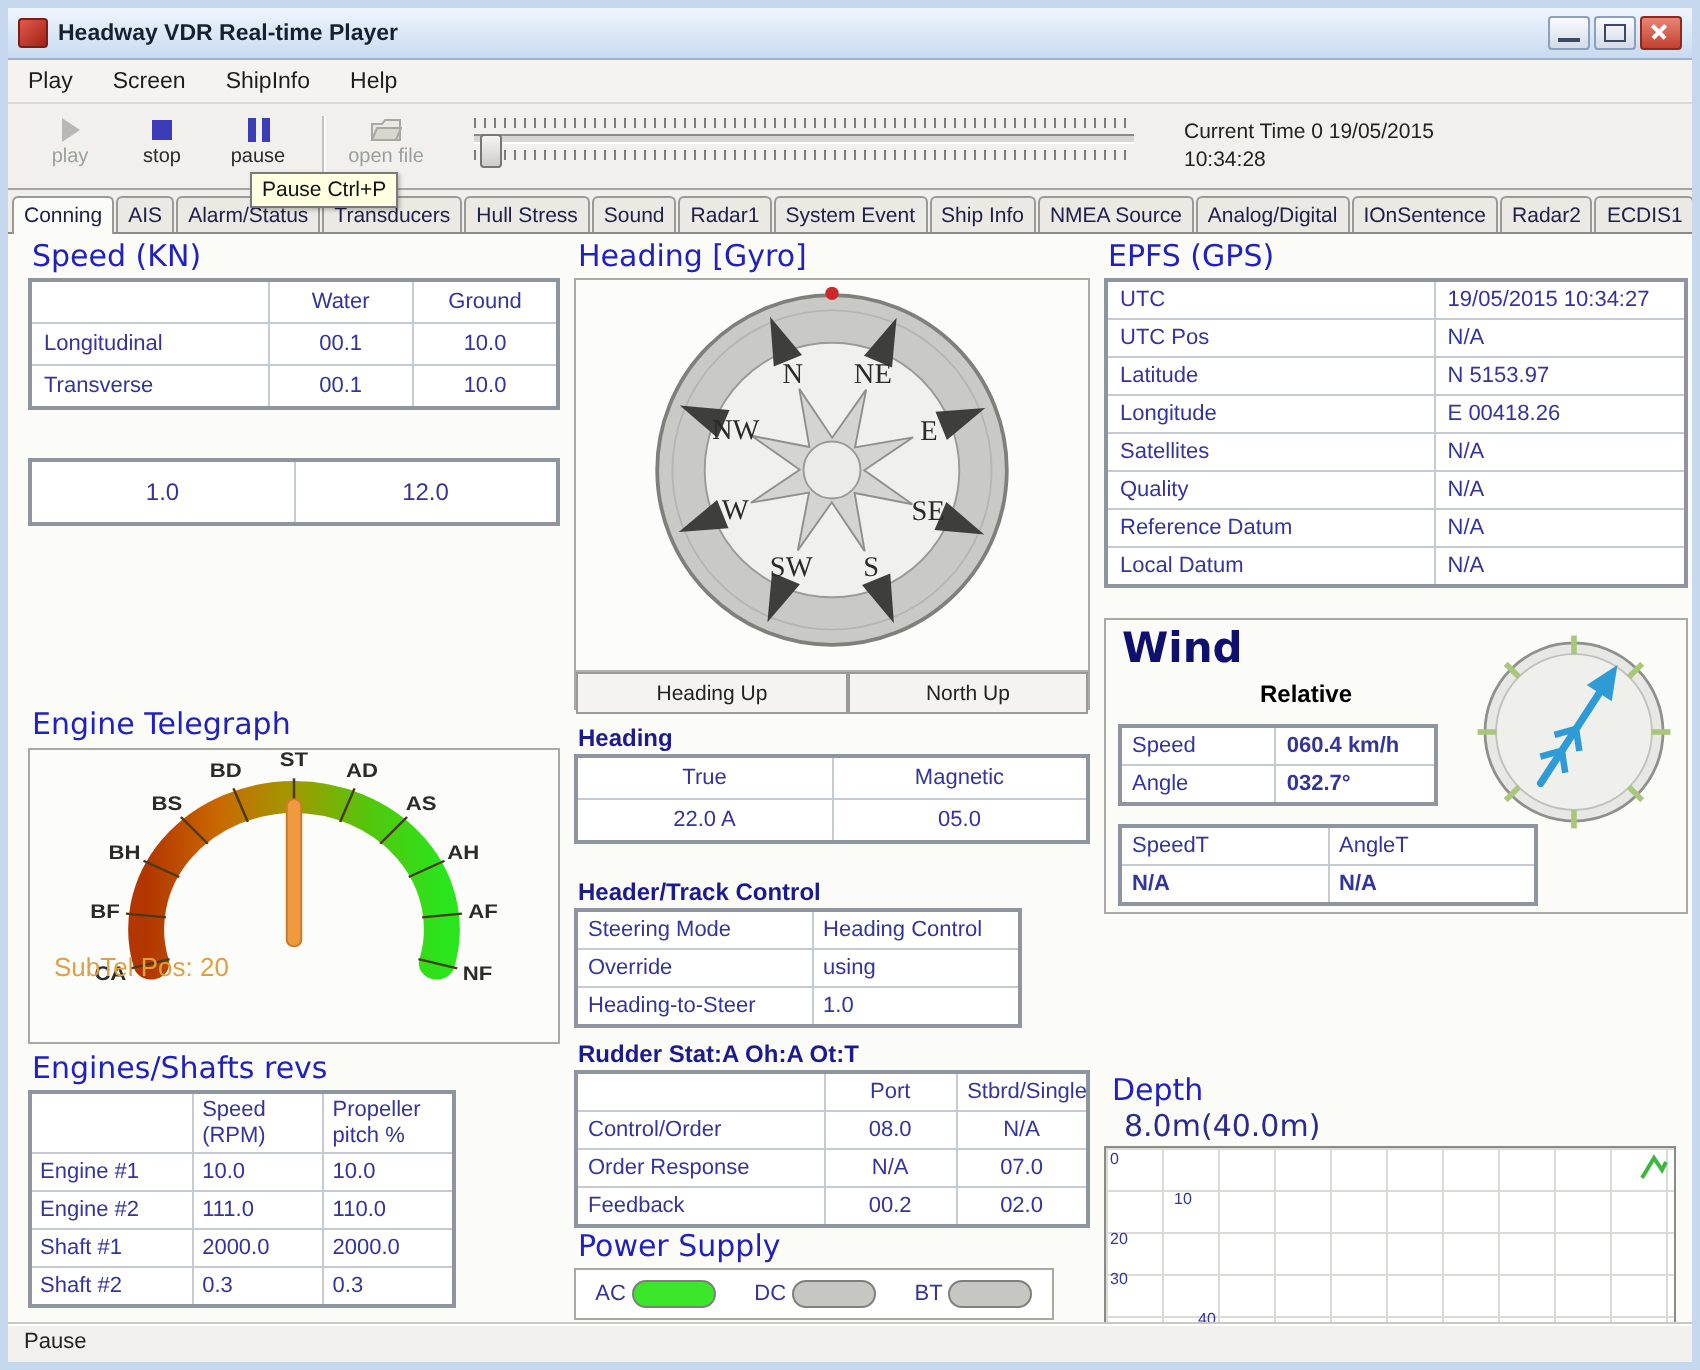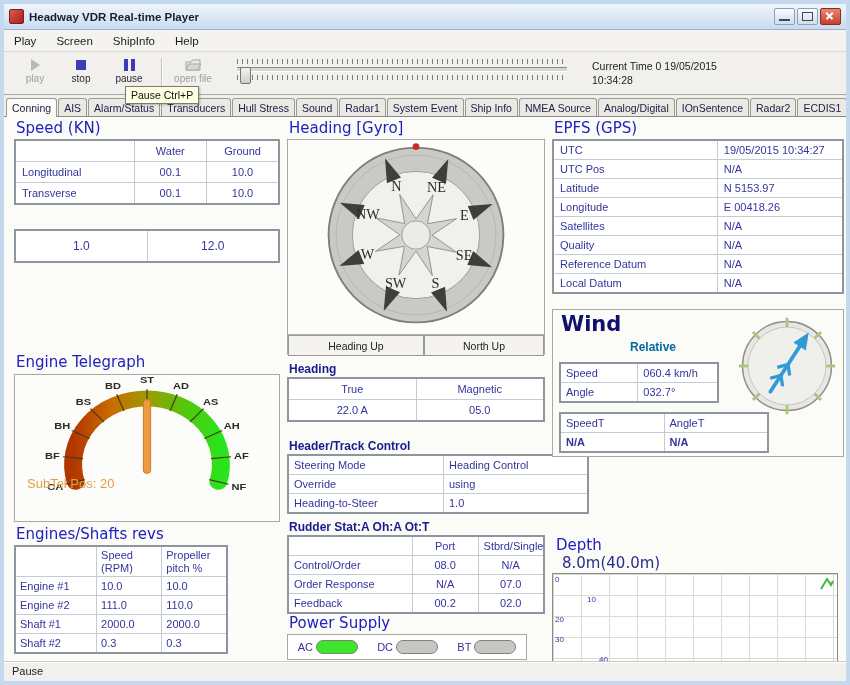--- a/index.html
+++ b/index.html
@@ -71,40 +71,40 @@
   #track-table td{padding:3px 5px;}
   #track-table td:first-child{width:48%;}
   #rudder-table td,#rudder-table th{padding:3px 5px;}
   #rudder-table td:first-child,#rudder-table th:first-child{width:44%;}
   #rudder-table td:nth-child(n+2),#rudder-table th:nth-child(n+2){text-align:center;}
   #epfs-table td{padding:3px 6px;}
   #epfs-table td:first-child{width:52%;}
   #epfs-table tr:nth-child(-n+4){font-weight:bold;}
   #wind-sa td{padding:3px 5px;margin-left:12px;}
   #wind-sa td:first-child{width:42%;}
-  #wind-sa td:nth-child(2){font-weight:normal;}
+  #wind-sa td:nth-child(2){font-weight:bold;}
   #wind-t td{font-weight:bold;padding:3px 5px;}
   #wind-t th{padding:3px 5px;}
   
   .panel{background:#fcfcfa;border:1px solid #a8a8a4;box-sizing:border-box;}
   .tele-label{font-size:10.5px;font-weight:bold;fill:#2b2b28;font-family:"Liberation Sans",sans-serif;}
   .subtel{position:absolute;left:12px;bottom:30px;font-size:13px;color:#dfa045;}
   .std-btn{position:absolute;left:50%;transform:translateX(-50%);bottom:5px;width:130px;height:20px;
     background:#fdfdfb;border:1px solid #9a9a96;font-size:11px;color:#34349b;font-family:"Liberation Sans",sans-serif;}
   .gyro-btns{display:flex;border-top:1px solid #b0b0ac;}
   .gyro-btn{flex:1.15;border:1px solid #9a9a96;background:#f4f3ef;font-size:10.5px;color:#222;
     height:21px;font-family:"Liberation Sans",sans-serif;}
   .gyro-btn.n{flex:1;}
   .compass-letter{font-family:"Liberation Serif",serif;font-size:15px;fill:#2a2a28;}
   #power-panel{display:flex;align-items:center;justify-content:space-around;background:#fff;}
   .pwr{display:flex;align-items:center;gap:3px;}
   .pwr-label{font-size:11px;color:#34349b;}
   .pill{width:42px;height:14px;border-radius:8px;border:1px solid #7f7f7b;box-sizing:border-box;}
   .wind-big{font-size:21px;font-weight:bold;color:#10106e;font-family:"DejaVu Sans",sans-serif;}
-  .wind-mode{font-size:12px;font-weight:bold;color:#0369a1;}
+  .wind-mode{font-size:12px;font-weight:bold;color:#000000;}
   .depth-value{font-size:15px;color:#2b2b8f;font-family:"DejaVu Sans",sans-serif;}
   #depth-grid{background:#fff;border:1px solid #8a8a86;
     background-image:repeating-linear-gradient(90deg,#dadad6 0 1px,transparent 1px 28px),
                      repeating-linear-gradient(180deg,#dadad6 0 1px,transparent 1px 21px);}
   .depth-tick{position:absolute;left:2px;font-size:8px;color:#34349b;line-height:8px;}
   
   .statusbar{height:20px;flex:0 0 20px;background:#f1f0ed;border-top:1px solid #c9c8c3;
     box-shadow:inset 0 1px 0 #fff;font-size:11px;color:#222;padding:3px 8px;box-sizing:border-box;}
 </style>
 </head>
@@ -354,21 +354,21 @@
             </tr>
             <tr>
               <td>22.0 A</td>
               <td>05.0</td>
             </tr>
           </tbody>
         </table>
       </div>
 
     <div class="abs sub-title" style="left:285px;top:322px">Header/Track Control</div>
-    <div class="abs tblhost" id="track-table" style="left:283px;top:337px;width:302px">
+    <div class="abs tblhost" id="track-table" style="left:283px;top:337px;width:224px">
         <table class="data">
           <tbody>
             <tr>
               <td>Steering Mode</td>
               <td>Heading Control</td>
             </tr>
             <tr>
               <td>Override</td>
               <td>using</td>
             </tr>

